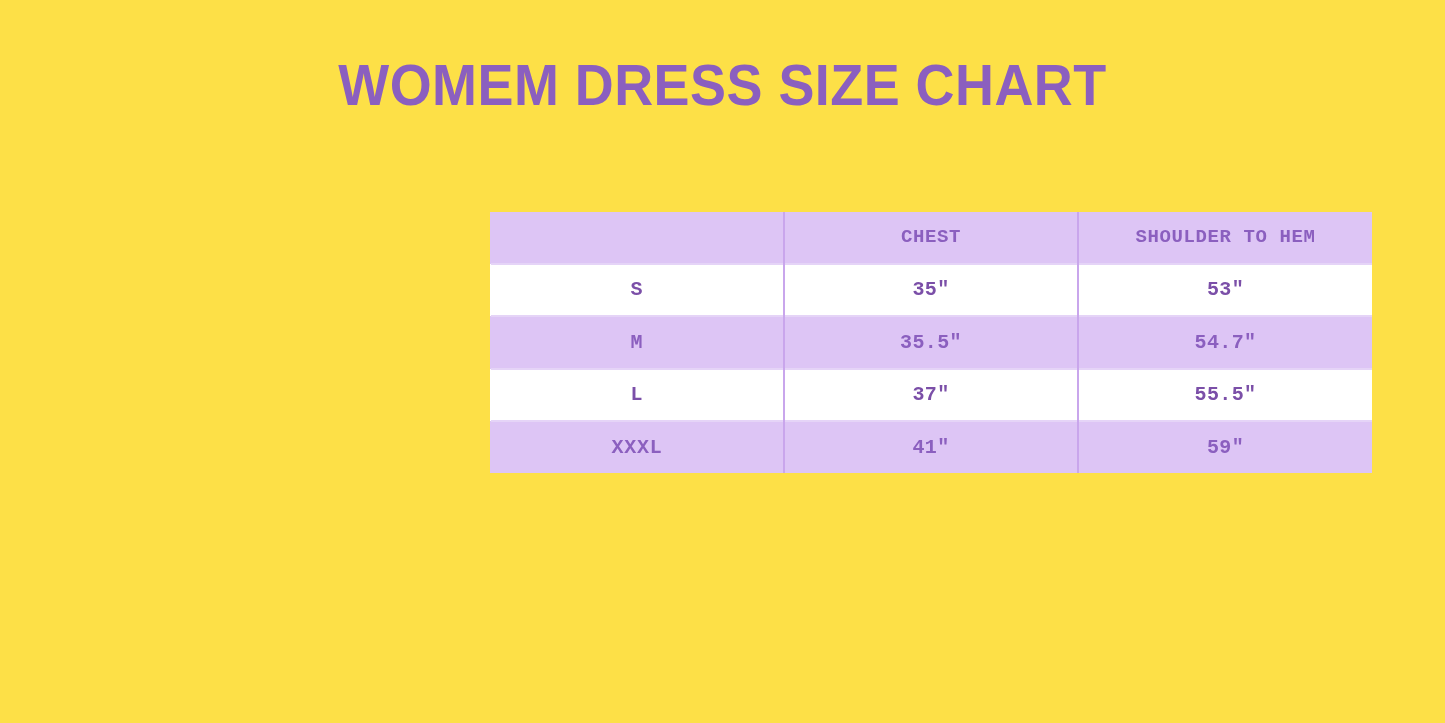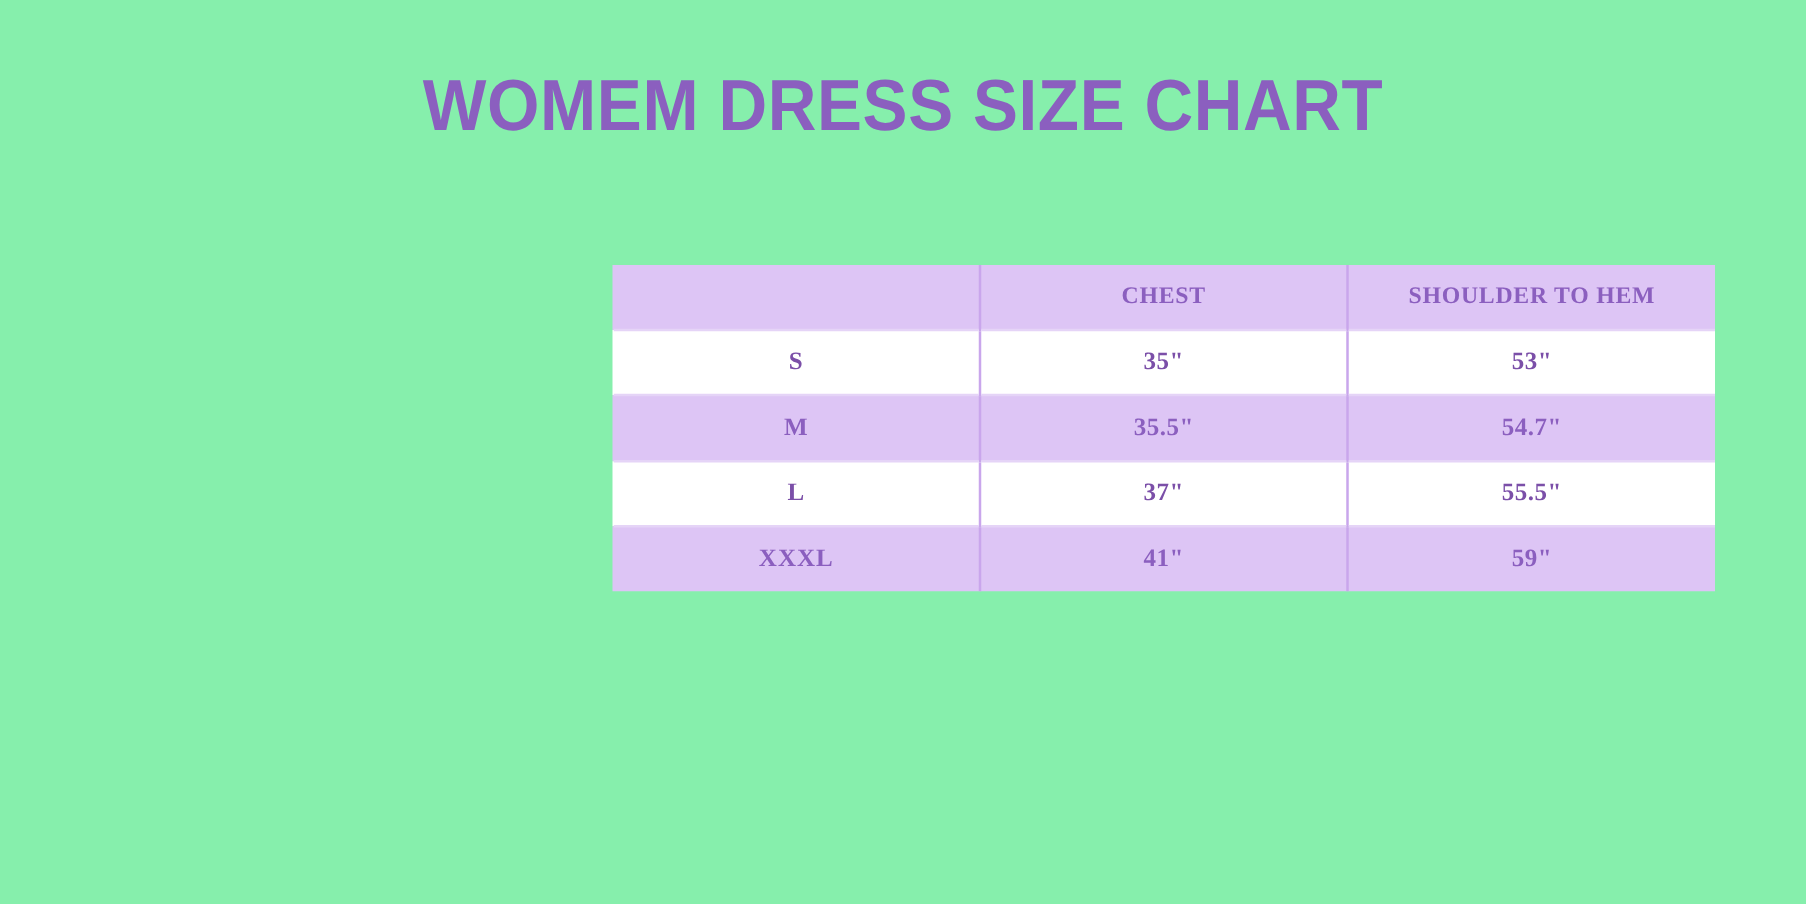--- a/index.html
+++ b/index.html
@@ -11,21 +11,21 @@
     height: 723px;
     background: #ffffff;
     font-family: "Liberation Sans", sans-serif;
     overflow: hidden;
     position: relative;
   }
 
   .page {
     position: absolute;
     inset: 0;
-    background: #86efac;
+    background: #fde047;
   }
 
   
   .chart-title {
     position: absolute;
     left: 0;
     right: 0;
     top: 52px;
     text-align: center;
     font-family: "Liberation Sans", sans-serif;
@@ -56,21 +56,21 @@
   table.size-table col.col-size  { width: 294px; }
   table.size-table col.col-chest { width: 294px; }
   table.size-table col.col-hem   { width: 294px; }
 
   table.size-table th,
   table.size-table td {
     height: 50.5px;
     padding: 0;
     text-align: center;
     vertical-align: middle;
-    font-family: Liberation Serif, serif;
+    font-family: Liberation Mono, monospace;
     font-weight: 700;
     font-size: 19px;
     letter-spacing: 0.4px;
     border-left: 2px solid transparent;
     border-right: 0;
   }
 
   
   table.size-table th.div,
   table.size-table td.div {

